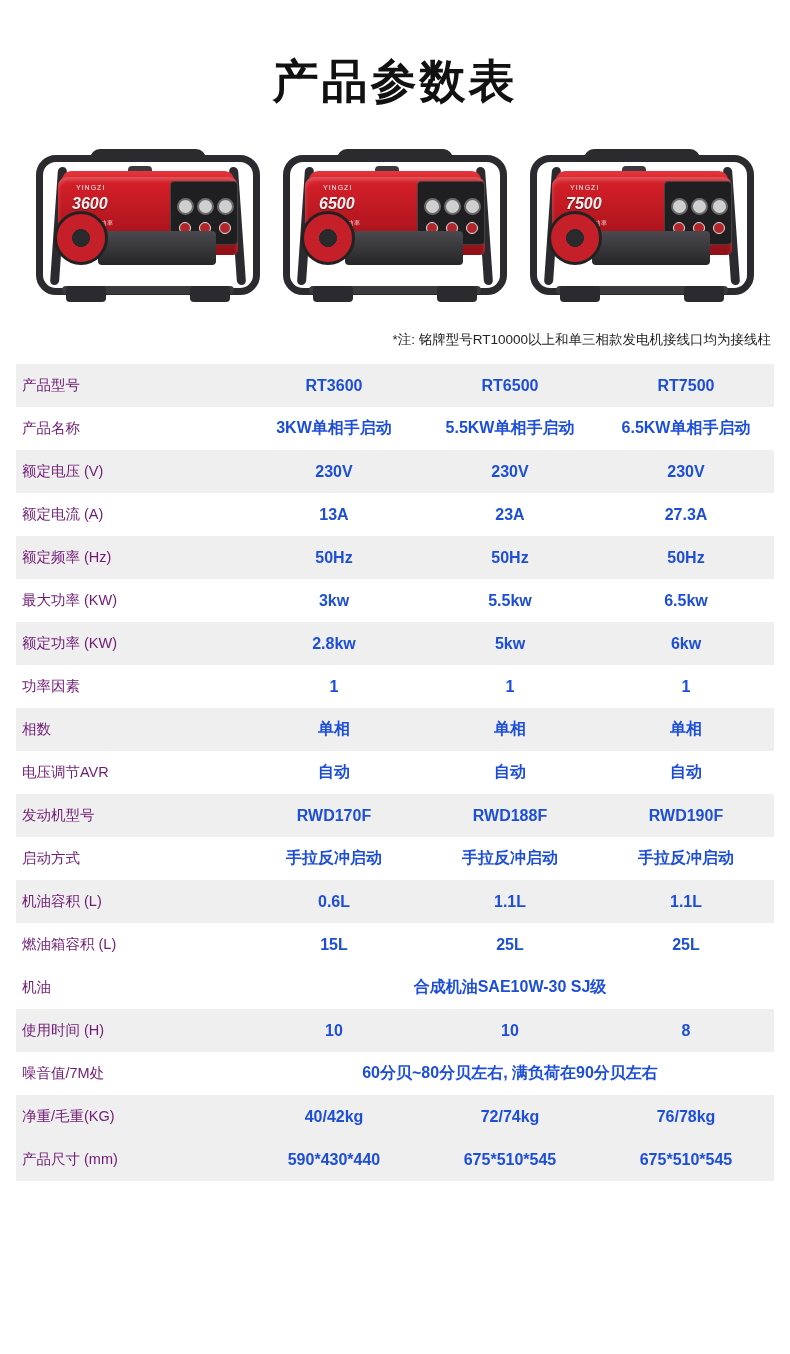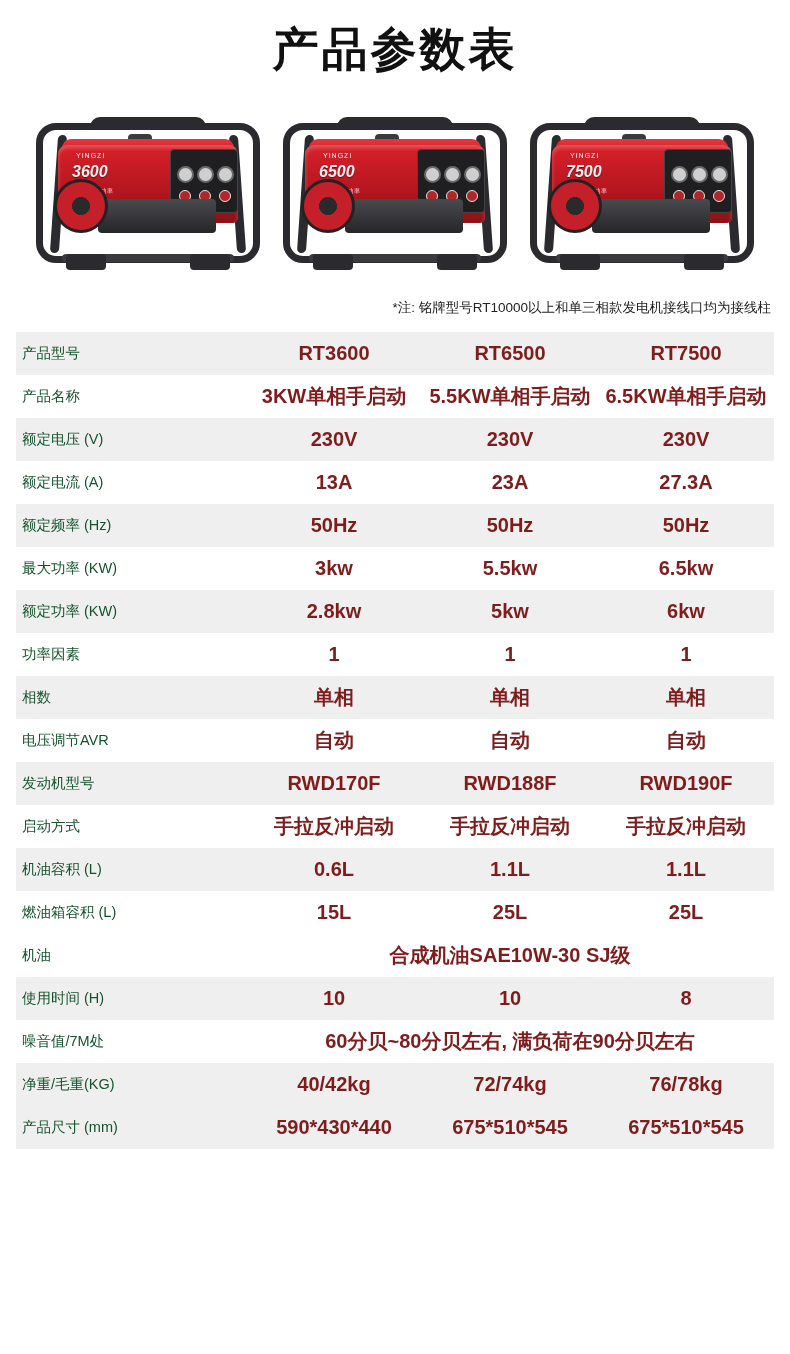--- a/index.html
+++ b/index.html
@@ -19,21 +19,21 @@
     width: 790px;
     height: 1354px;
     background: #ffffff;
   }
   .title {
     text-align: center;
     font-size: 46px;
     font-weight: bold;
     letter-spacing: 3px;
     color: #111111;
-    padding-top: 22px;
+    padding-top: 54px;
     line-height: 1.2;
   }
   .products {
     display: flex;
     justify-content: space-between;
     padding: 38px 32px 0 32px;
     box-sizing: border-box;
   }
   .product {
     width: 232px;
@@ -204,28 +204,28 @@
     height: 43px;
     padding: 0 6px;
     vertical-align: middle;
   }
   table.spec tr.odd td { background: #efefef; }
   table.spec tr.even td { background: #ffffff; }
   td.label {
     width: 218px;
     padding-left: 18px;
     text-align: left;
-    color: #14532d;
+    color: #701a75;
     font-size: 14.5px;
   }
   td.val {
     text-align: center;
     font-weight: bold;
-    font-size: 20px;
-    color: #7f1d1d;
+    font-size: 16px;
+    color: #1d4ed8;
   }
   td.val.span3 { font-weight: bold; }
 </style>
 </head>
 <body>
 
 <div class="page">
 
   <div class="title">产品参数表</div>
 

